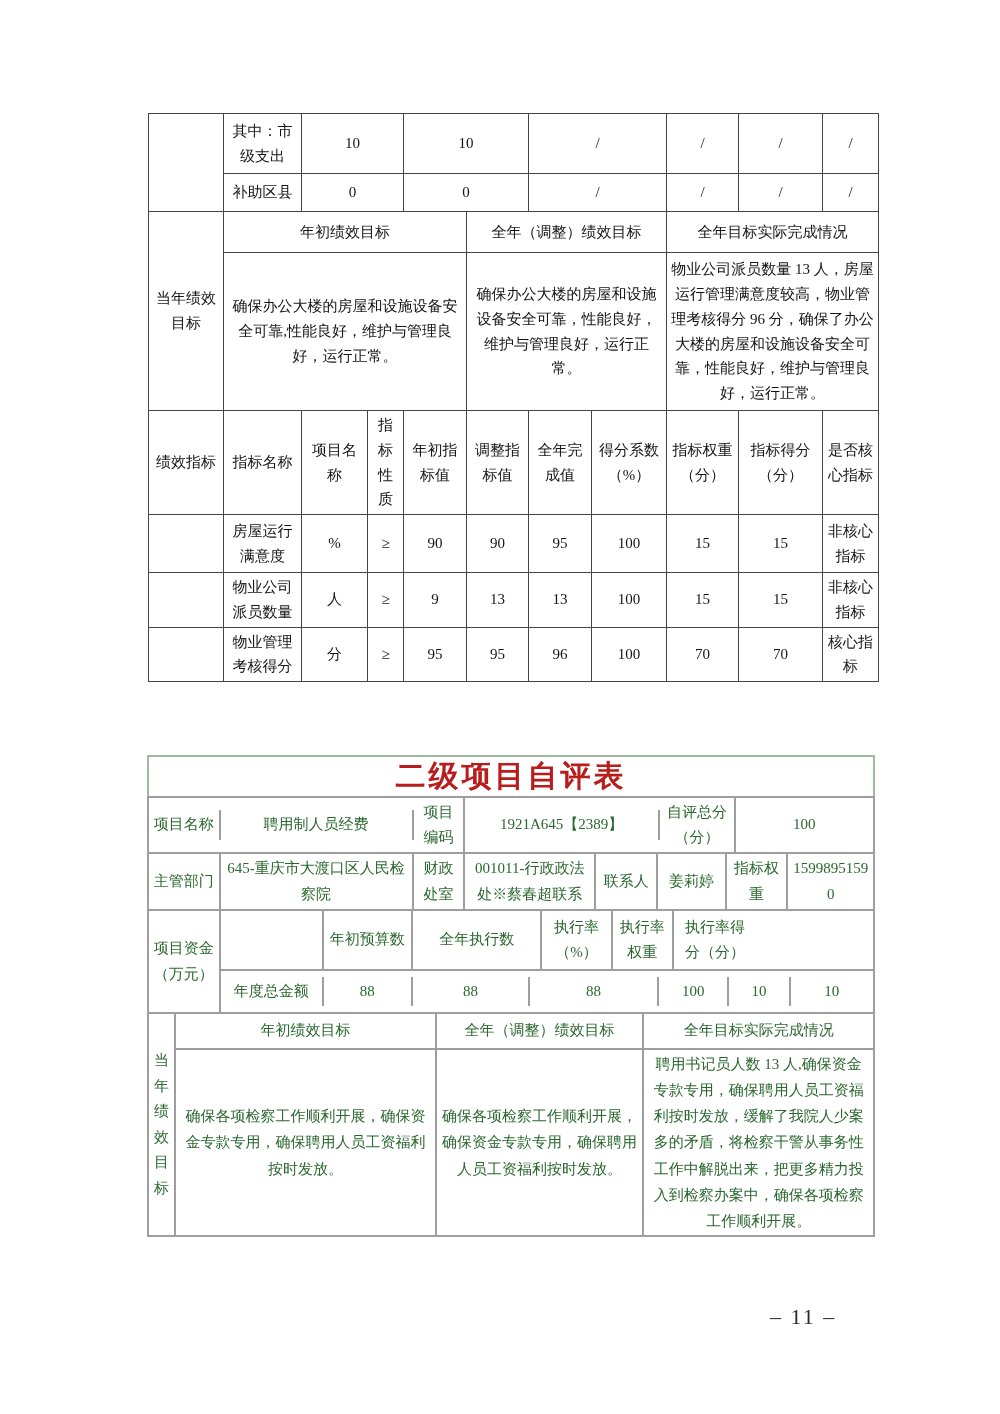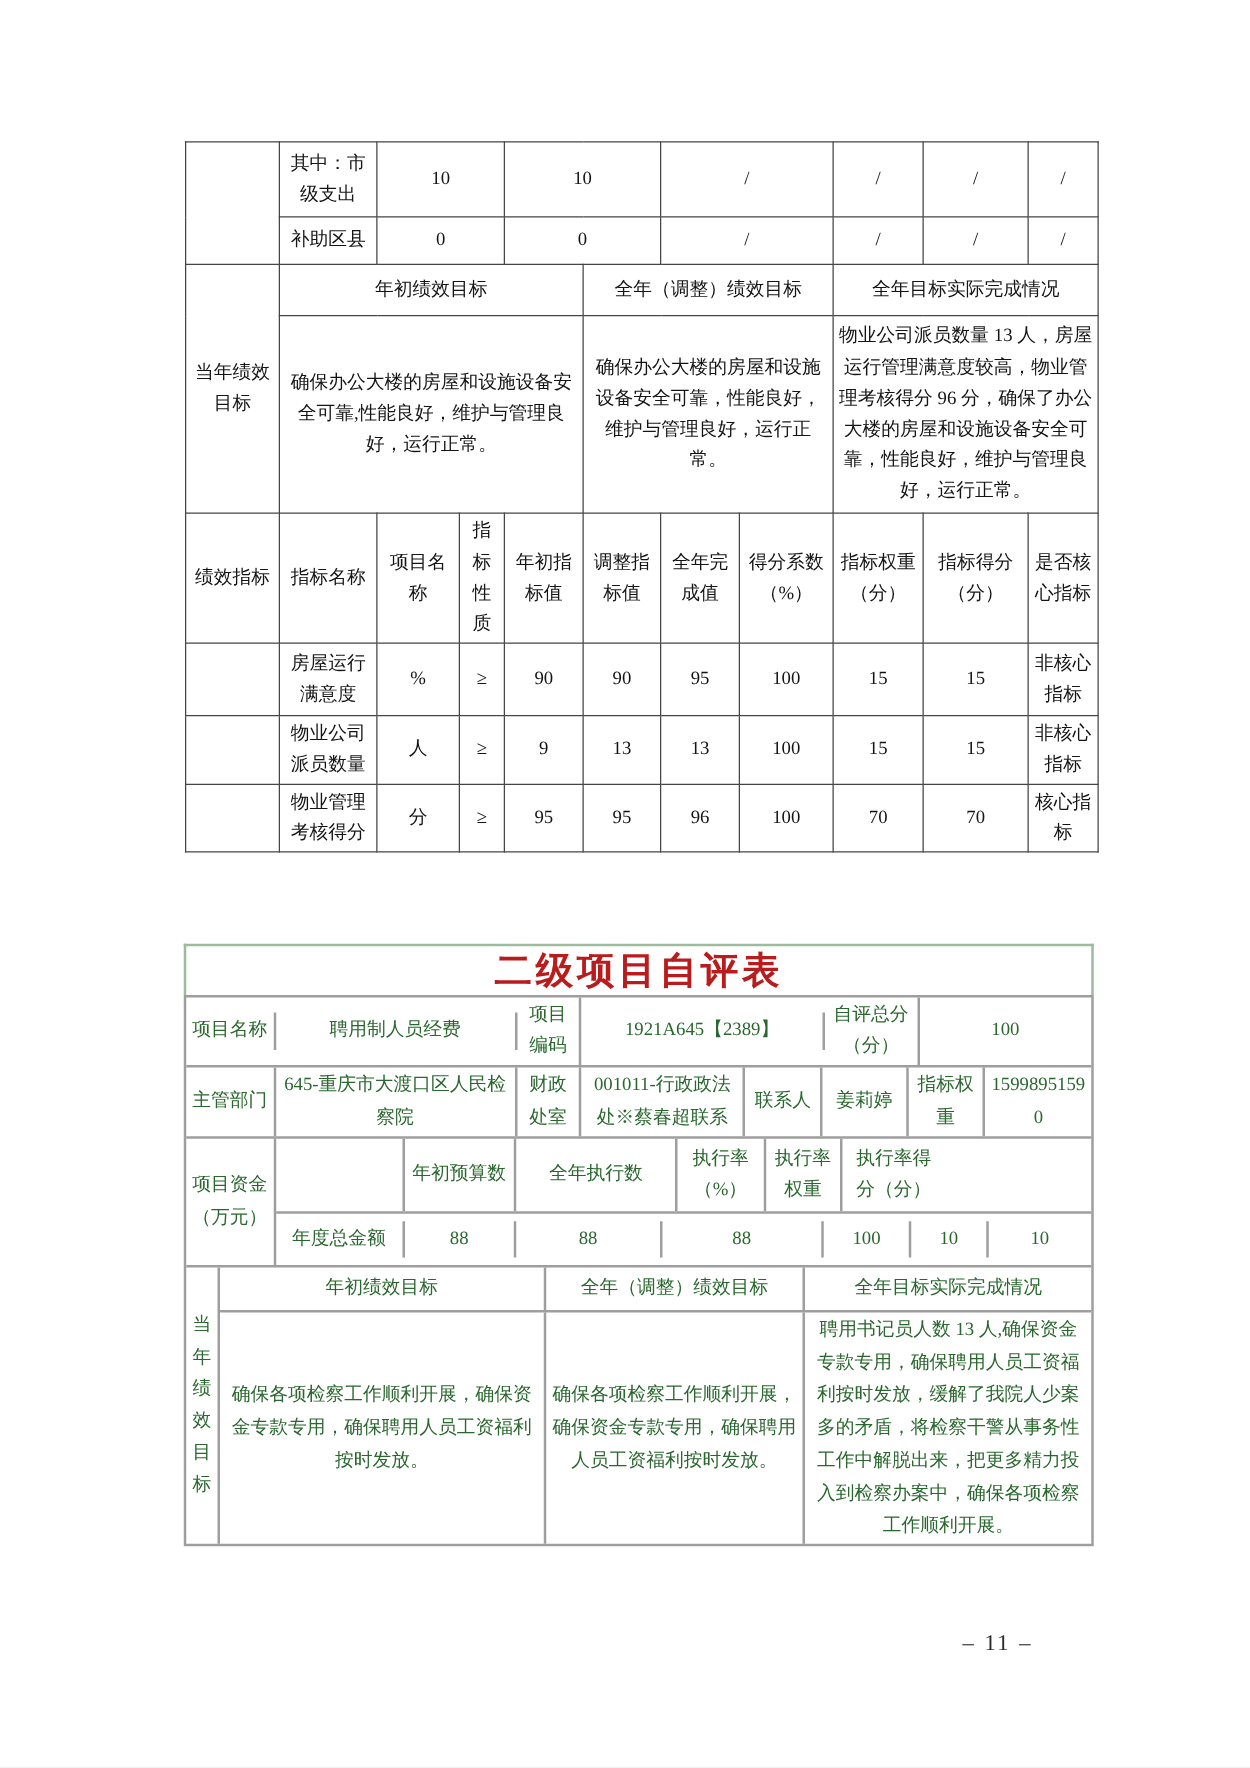--- a/index.html
+++ b/index.html
@@ -62,21 +62,21 @@
   .r-goal { height: 221px; }
   .fund-h { height: 60px; }
   .fund-v { height: 41px; align-items: center; }
   .goal-h { height: 35px; }
   .goal-c { height: 184px; }
   .t2 .goalcell { line-height: 1.75; }
 
   
   .pagenum {
     position: absolute; left: 770px; top: 1304px;
-    font-size: 18px; color: #2b2b2b; letter-spacing: 2px;
+    font-size: 22px; color: #2b2b2b; letter-spacing: 2px;
   }
 </style>
 </head>
 <body>
 
 <div class="page">
 
   <table class="t1">
     <colgroup>
       <col style="width:75px">

